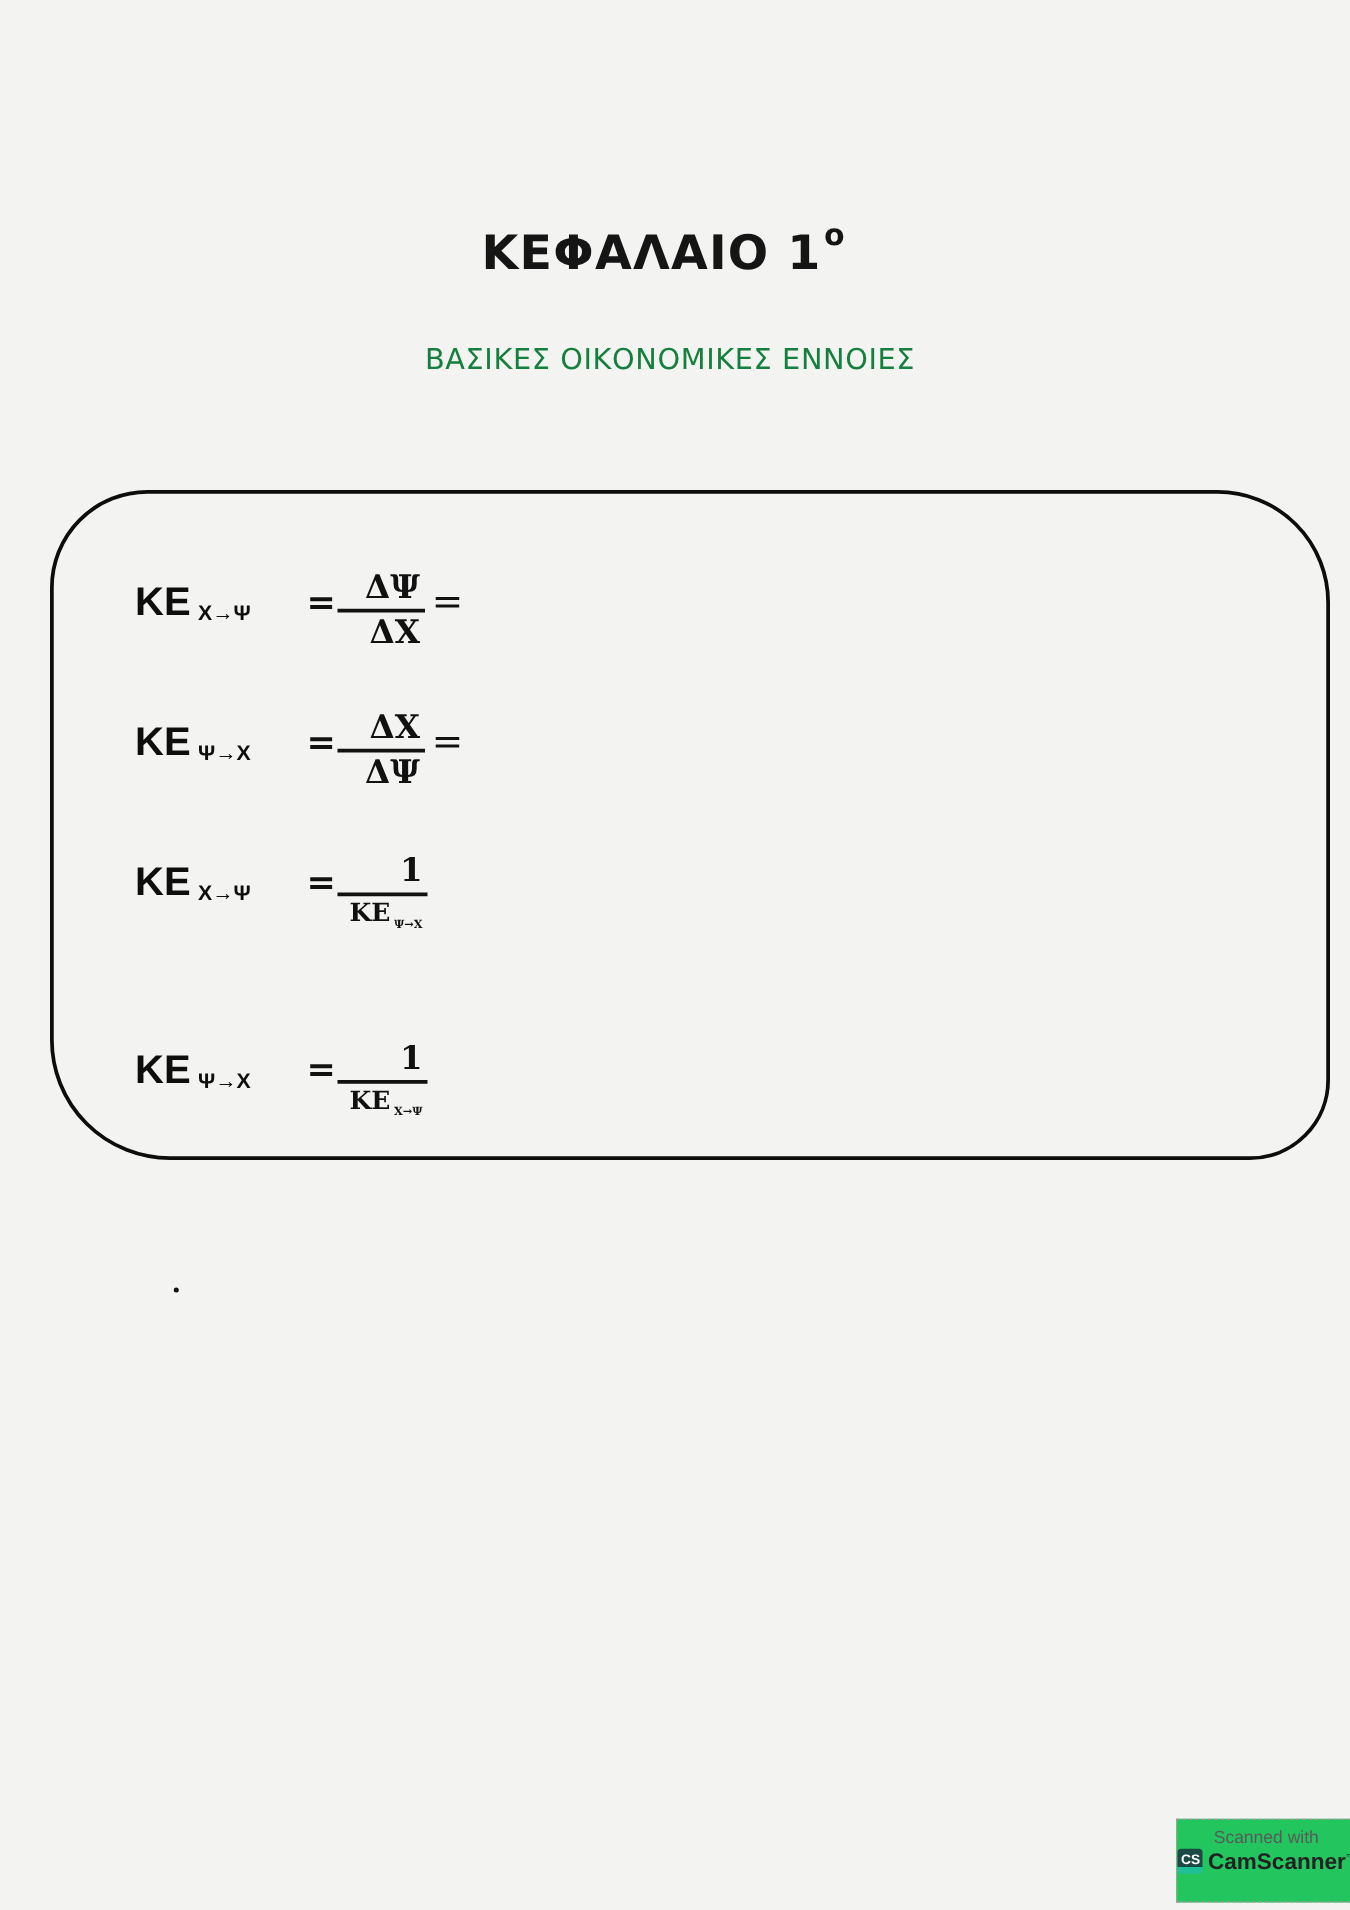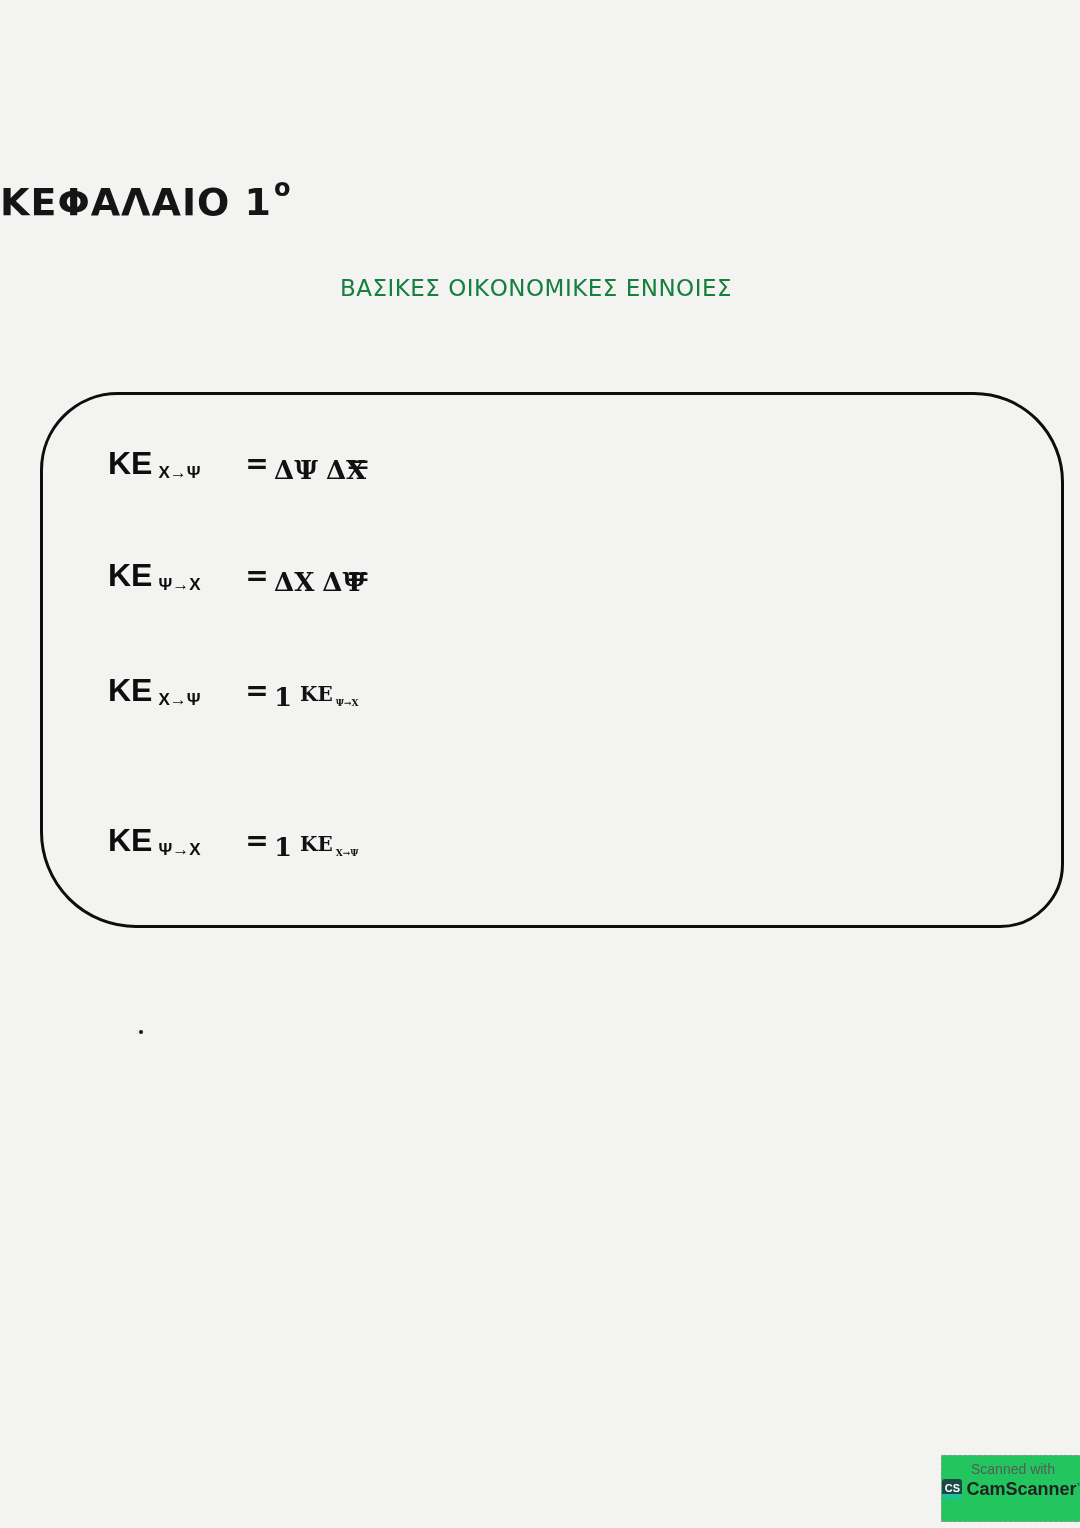--- a/index.html
+++ b/index.html
@@ -13,20 +13,21 @@
       position: relative;
       overflow: hidden;
       font-family: "DejaVu Sans", sans-serif;
       color: #111;
     }
     .page-title {
       position: absolute;
       left: 0;
       width: 1062px;
       top: 180px;
+      text-align: center;
       font-family: "DejaVu Sans", sans-serif;
       font-weight: bold;
       font-size: 38px;
       letter-spacing: 1px;
       color: #151515;
     }
     .page-title sup {
       font-size: 24px;
       position: relative;
       top: -6px;
@@ -79,22 +80,22 @@
     .eq {
       font-family: "DejaVu Sans", sans-serif;
       font-weight: bold;
       font-size: 28px;
       width: 26px;
       text-align: center;
       color: #111;
     }
     .frac {
       display: inline-flex;
-      flex-direction: row;
-      align-items: flex-start;
+      flex-direction: column;
+      align-items: flex-end;
       margin-top: 14px;
     }
     .frac .num, .frac .den {
       line-height: 1.05;
       padding: 0 4px;
     }
     .frac .bar {
       height: 3px;
       background: #111;
       align-self: stretch;

